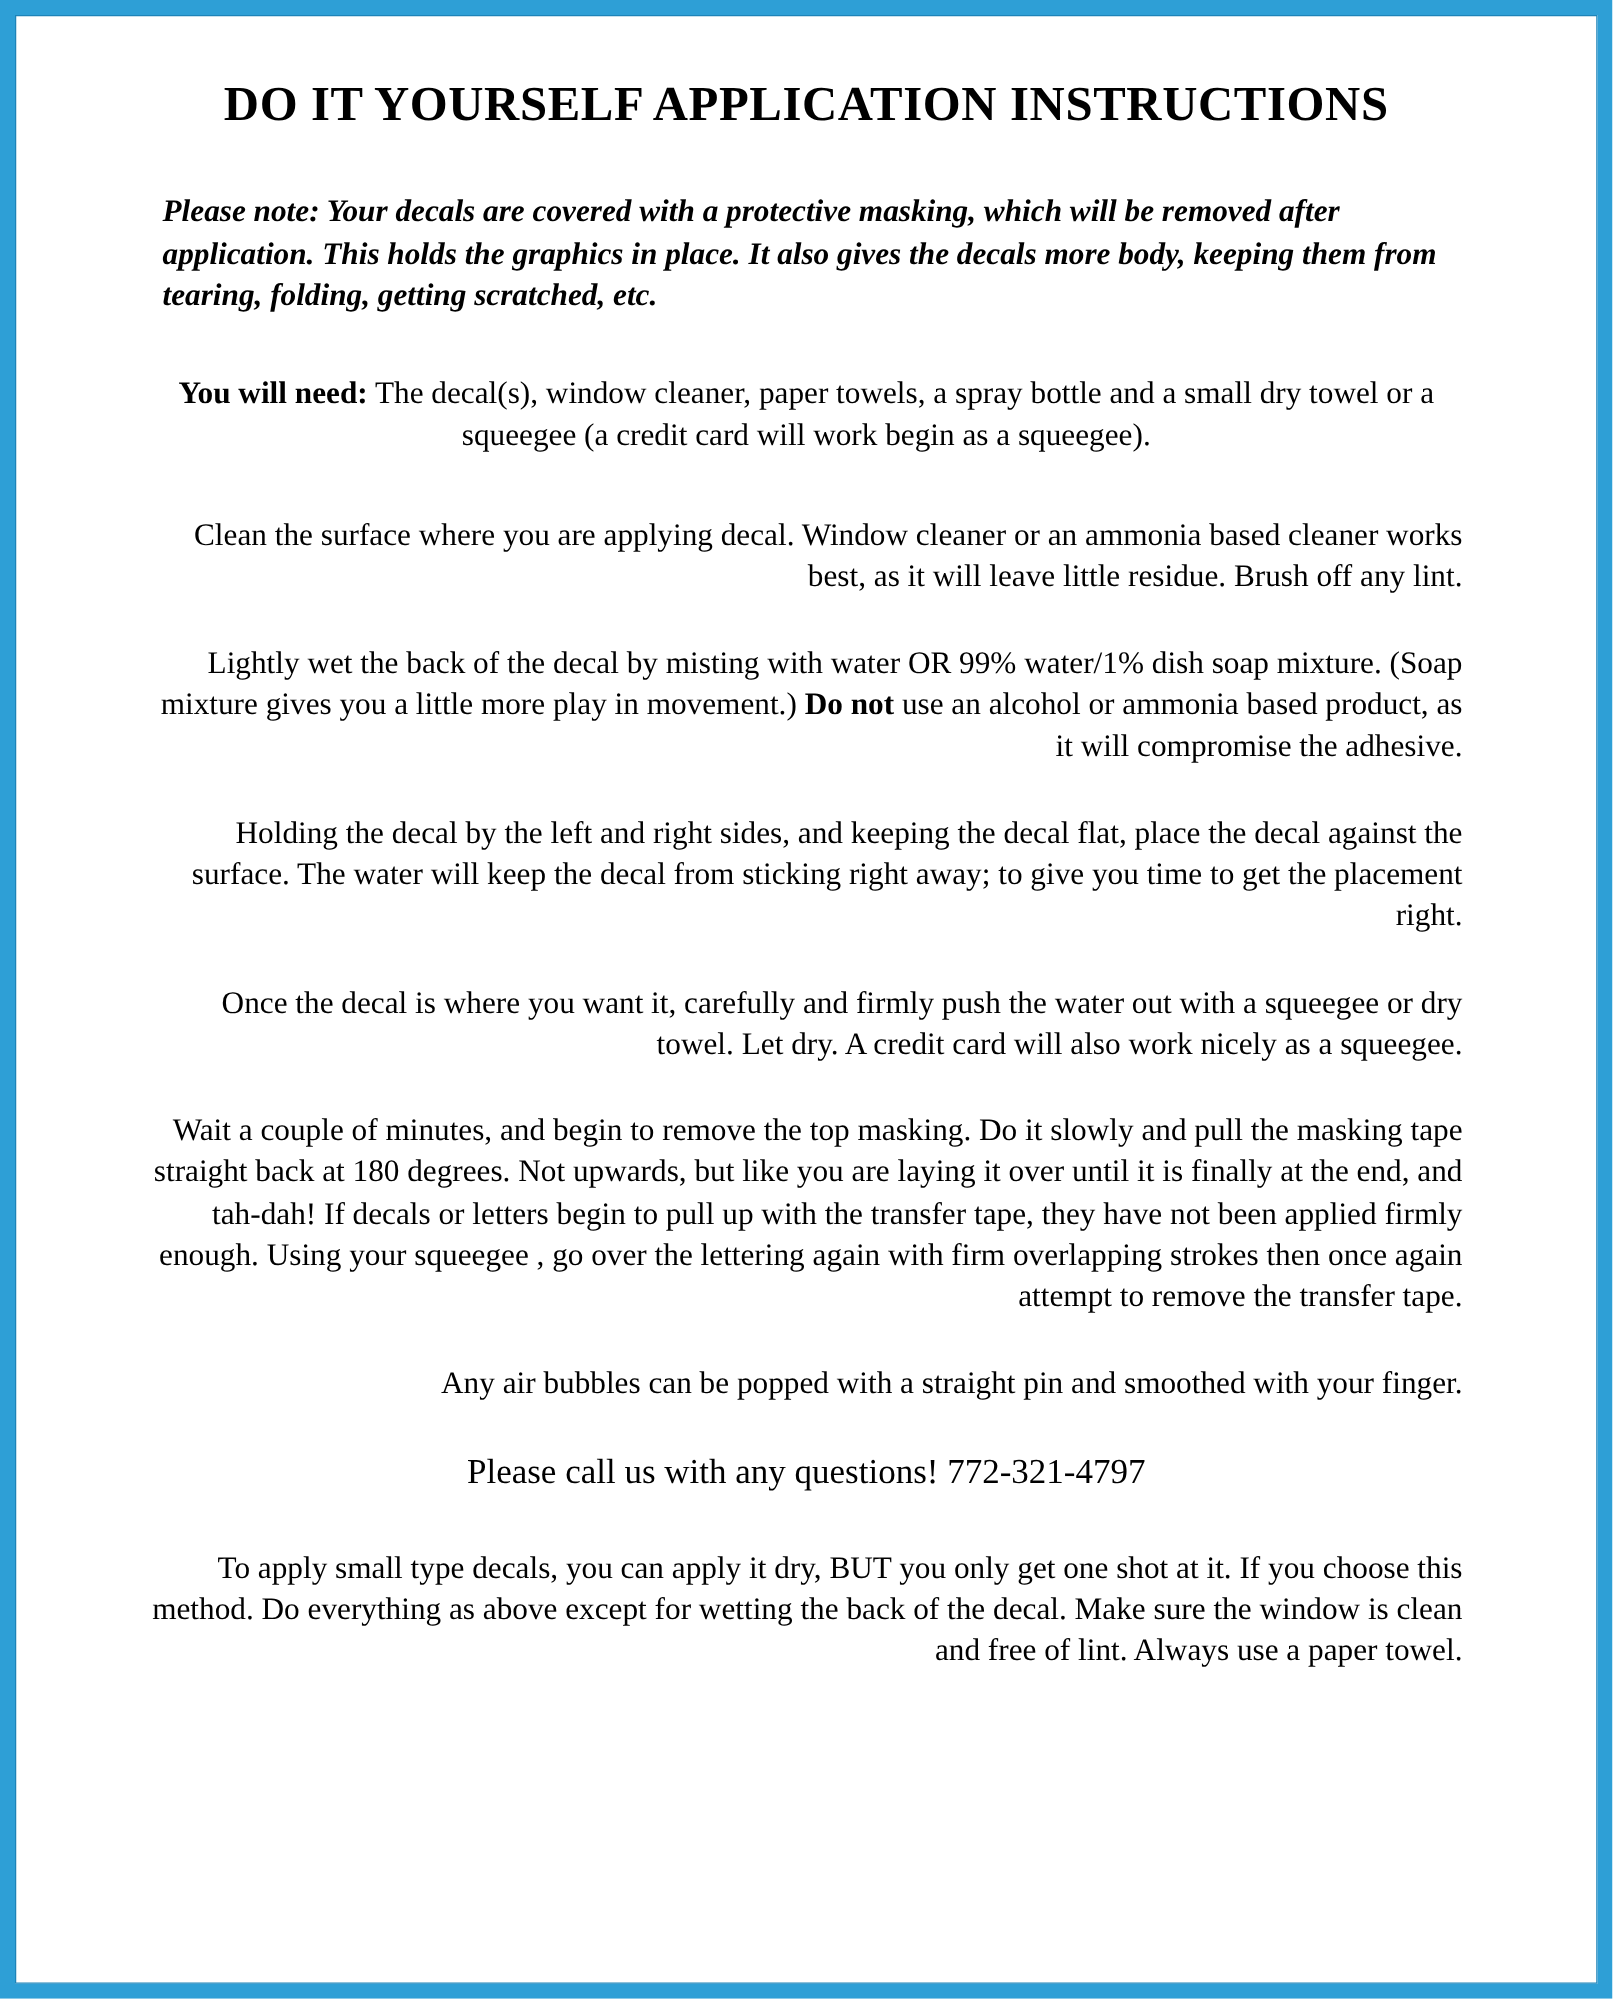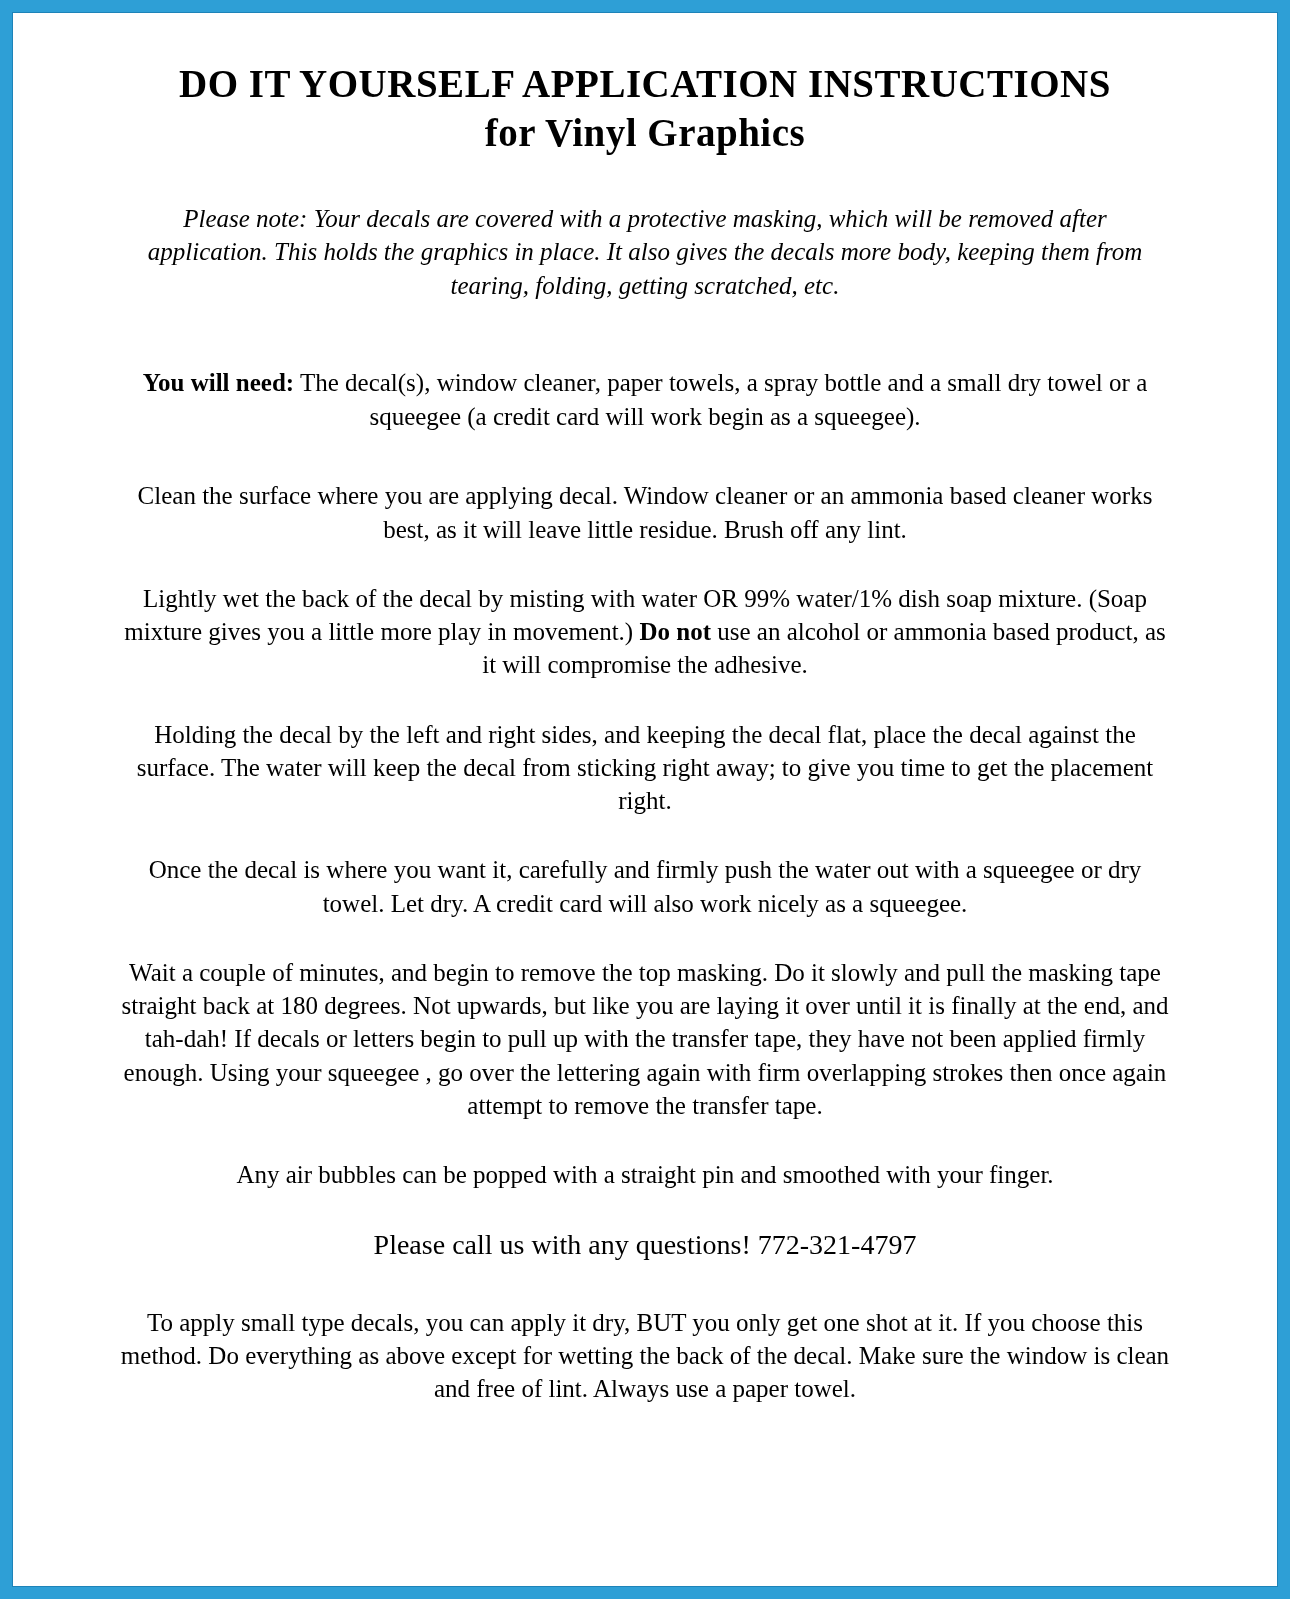--- a/index.html
+++ b/index.html
@@ -26,64 +26,64 @@
   h1.doc-title {
     margin: 0 0 44px 0;
     text-align: center;
     font-size: 39px;
     line-height: 1.25;
     font-weight: bold;
     letter-spacing: 0.5px;
   }
   .note {
     font-style: italic;
-    text-align: center;
+    text-align: left;
     font-size: 25px;
     line-height: 1.35;
-    margin: 0 0 63px 0;
+    margin: 0 0 44px 0;
     padding: 0 10px;
+    font-weight: bold;
   }
   .need {
     text-align: center;
     font-size: 25px;
     line-height: 1.35;
     margin: 0 8px 46px 8px;
   }
   .need b { font-weight: bold; }
   .read-notice {
     text-align: center;
     font-weight: bold;
     font-size: 25px;
     line-height: 1.35;
     margin: 0 0 42px 0;
   }
   p.body {
     font-size: 25px;
     line-height: 1.33;
     margin: 0 0 36px 0;
-    text-align: center;
+    text-align: right;
   }
   p.body b { font-weight: bold; }
   .call-notice {
     text-align: center;
     font-weight: normal;
     font-size: 28px;
     line-height: 1.3;
     margin: 6px 0 42px 0;
   }
 </style>
 </head>
 <body>
 
 <div class="page">
   <div class="inner">
 
     <h1 class="doc-title">
       <span>DO IT YOURSELF APPLICATION INSTRUCTIONS</span><br>
-      <span>for Vinyl Graphics</span>
     </h1>
 
     <p class="note">Please note: Your decals are covered with a protective masking, which will be removed after application. This holds the graphics in place. It also gives the decals more body, keeping them from tearing, folding, getting scratched, etc.</p>
 
     <p class="need"><b>You will need:</b><span> The decal(s), window cleaner, paper towels, a spray bottle and a small dry towel or a squeegee (a credit card will work begin as a squeegee).</span></p>
 
 
     <p class="body">Clean the surface where you are applying decal. Window cleaner or an ammonia based cleaner works best, as it will leave little residue. Brush off any lint.</p>
 
 

